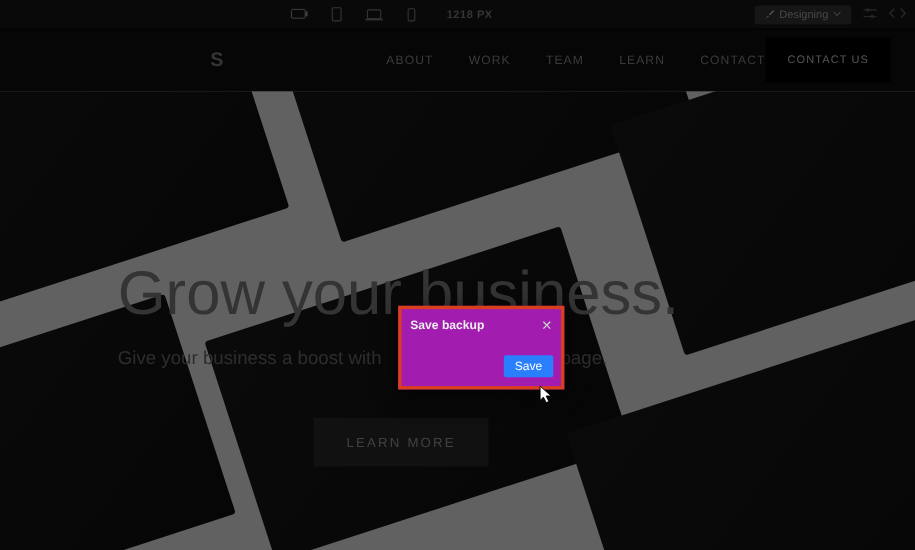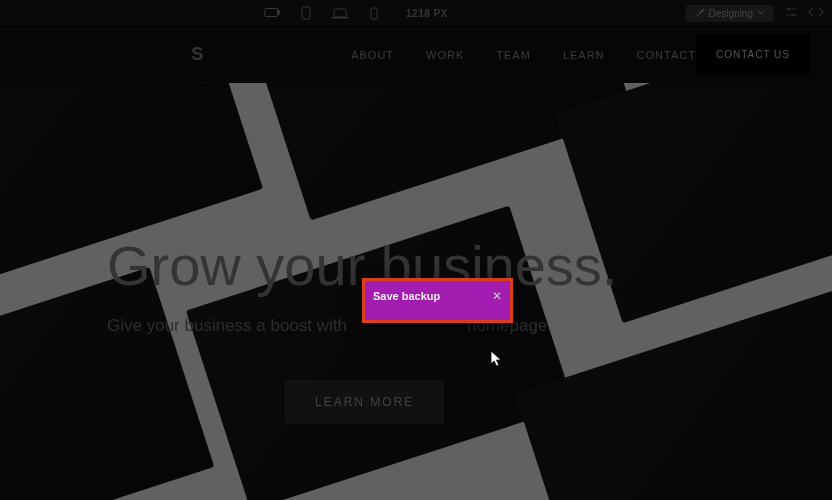--- a/index.html
+++ b/index.html
@@ -260,17 +260,20 @@
   </div>
 </div>
 
 <div class="dim"></div>
 
 <div class="modal">
   <div class="modal-head">
     <span class="modal-title">Save backup</span>
     <span class="modal-close">✕</span>
   </div>
+  <div class="modal-actions">
+    <button class="save-btn">Save</button>
+  </div>
 </div>
 
 <svg class="cursor" viewBox="0 0 14 18">
   <path d="M1 1 L1 14 L4 11 L6.5 16 L9 15 L6.5 10 L11 10 Z" fill="#fff" stroke="#000" stroke-width="0.8"></path>
 </svg>
 
 </body></html>

